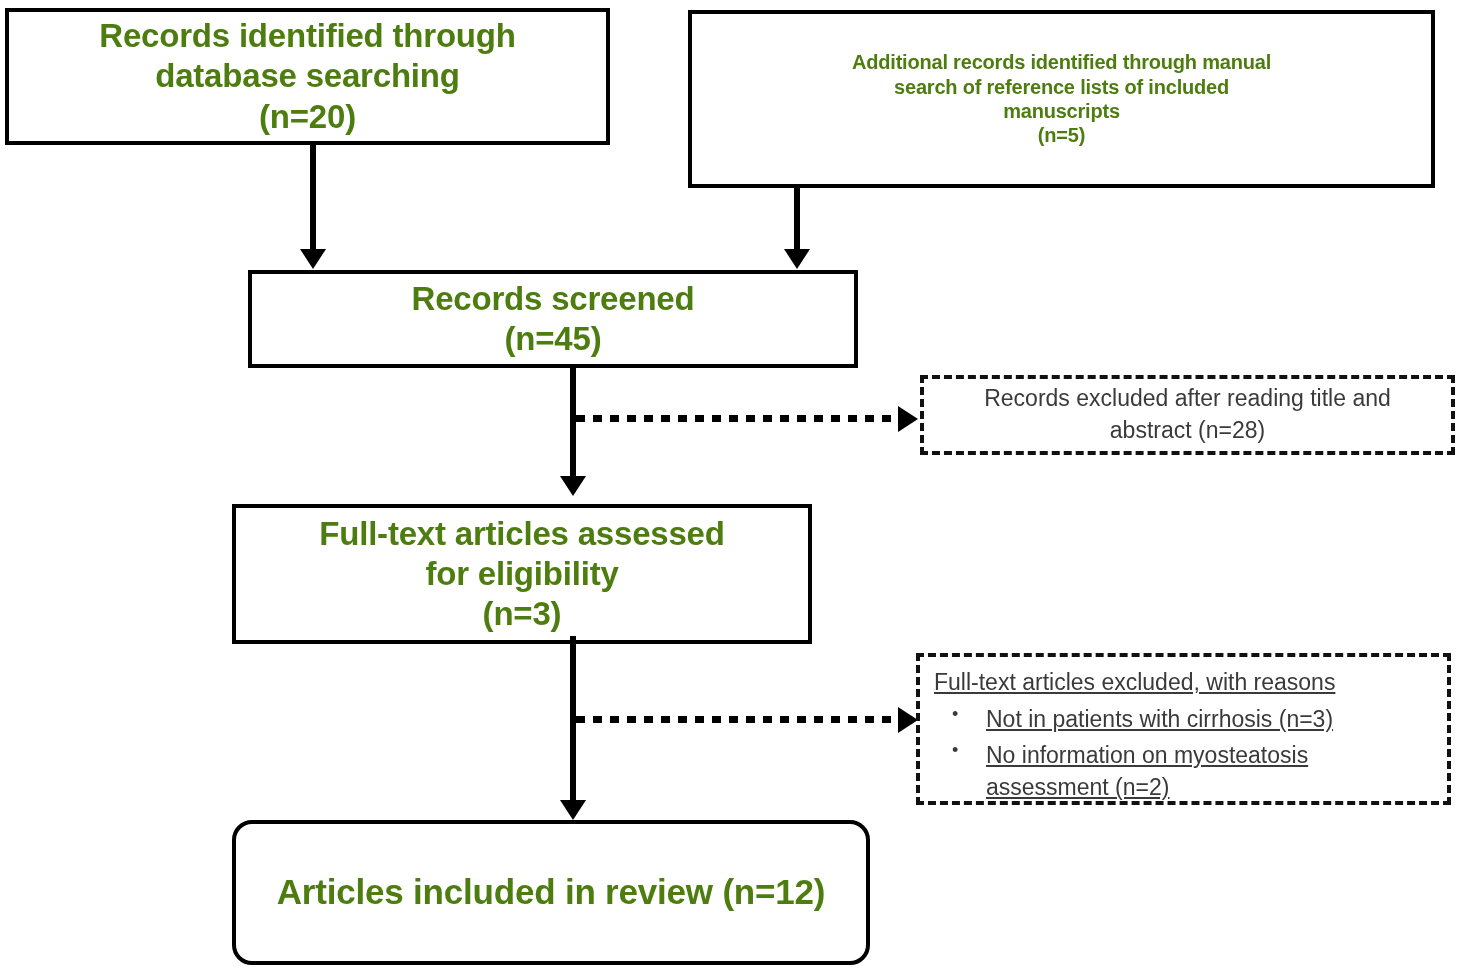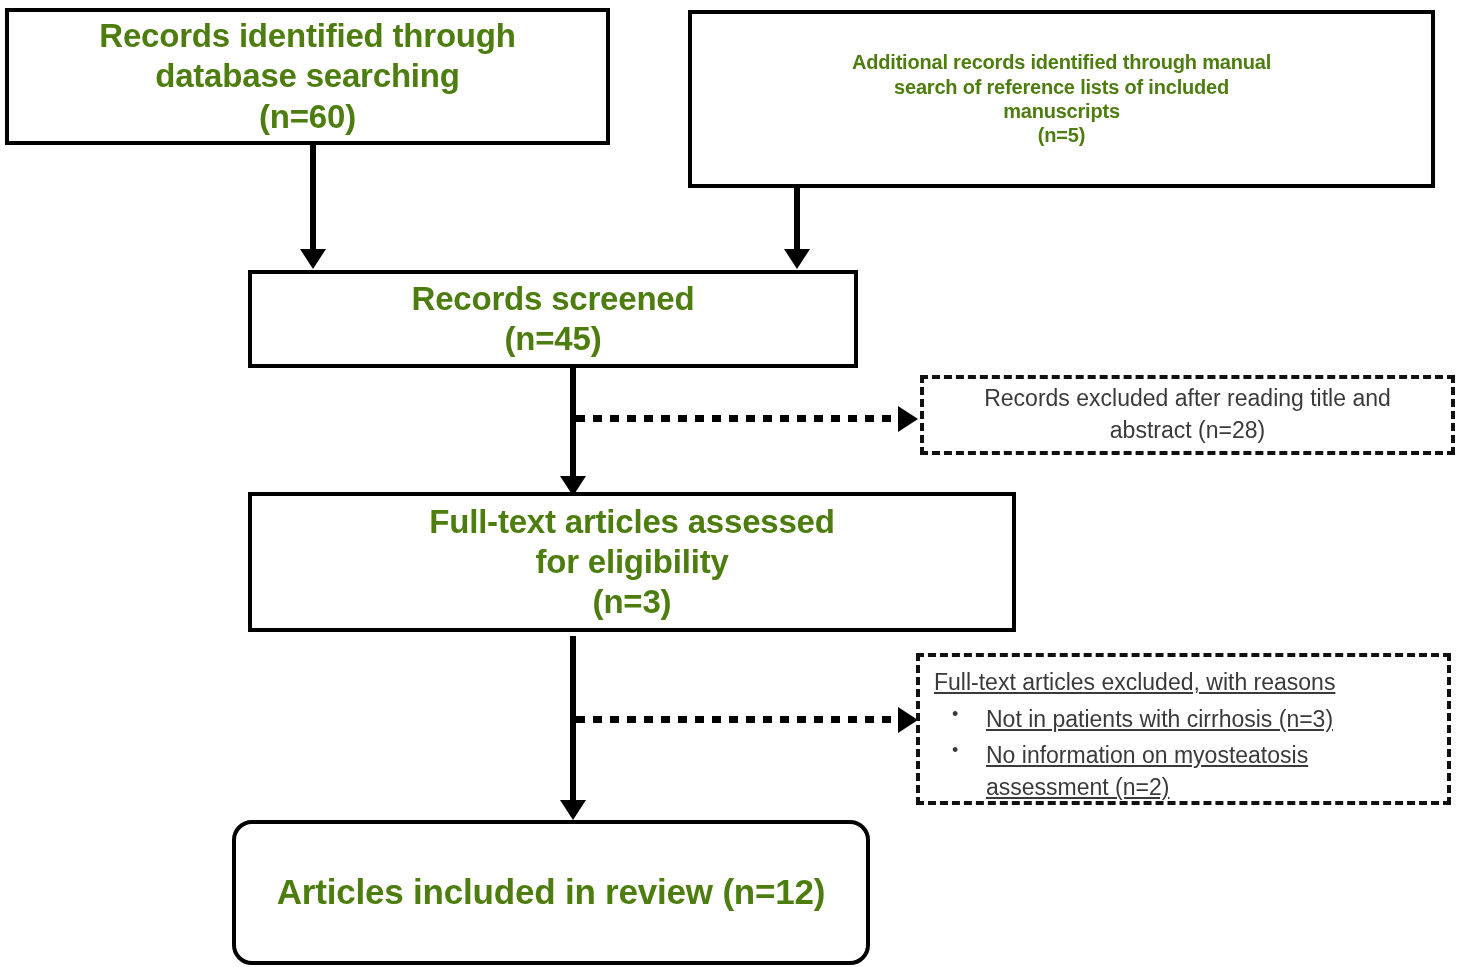--- a/index.html
+++ b/index.html
@@ -102,21 +102,21 @@
     border-bottom: 13px solid transparent;
     border-left: 20px solid #000000;
   }
 </style>
 </head>
 <body>
 
 <div id="canvas">
 
   <div class="sbox" style="left:5px; top:8px; width:605px; height:137px; font-size:33px;">
-    <span class="txt"><span>Records identified through</span><br><span>database searching</span><br><span>(n=60)</span></span>
+    <span class="txt"><span>Records identified through</span><br><span>database searching</span><br><span>(n=20)</span></span>
   </div>
 
   <div class="sbox" style="left:688px; top:10px; width:747px; height:178px; font-size:20px;">
     <span class="txt"><span>Additional records identified through manual</span><br><span>search of reference lists of included</span><br><span>manuscripts</span><br><span>(n=5)</span></span>
   </div>
 
   <div class="vline" style="left:310px; top:145px; height:106px;"></div>
   <div class="arrowhead-down" style="left:300px; top:249px;"></div>
 
   <div class="vline" style="left:794px; top:188px; height:63px;"></div>
@@ -129,21 +129,21 @@
   <div class="vline" style="left:570px; top:368px; height:110px;"></div>
   <div class="arrowhead-down" style="left:560px; top:476px;"></div>
 
   <div class="dotline" style="left:576px; top:415px; width:322px;"></div>
   <div class="arrowhead-right" style="left:898px; top:406px;"></div>
 
   <div class="dbox dbox-center" style="left:920px; top:375px; width:535px; height:80px; font-size:23px;">
     <span class="txt"><span>Records excluded after reading title and</span><br><span>abstract (n=28)</span></span>
   </div>
 
-  <div class="sbox" style="left:232px; top:492px; width:768px; height:140px; font-size:33px;margin-left:16px;">
+  <div class="sbox" style="left:232px; top:504px; width:580px; height:140px; font-size:33px;">
     <span class="txt"><span>Full-text articles assessed</span><br><span>for eligibility</span><br><span>(n=3)</span></span>
   </div>
 
   <div class="vline" style="left:570px; top:636px; height:166px;"></div>
   <div class="arrowhead-down" style="left:560px; top:800px;"></div>
 
   <div class="dotline" style="left:576px; top:716px; width:322px;"></div>
   <div class="arrowhead-right" style="left:898px; top:707px;"></div>
 
   <div class="dbox dbox-list" style="left:916px; top:653px; width:535px; height:152px; font-size:23px;text-decoration:underline;">

